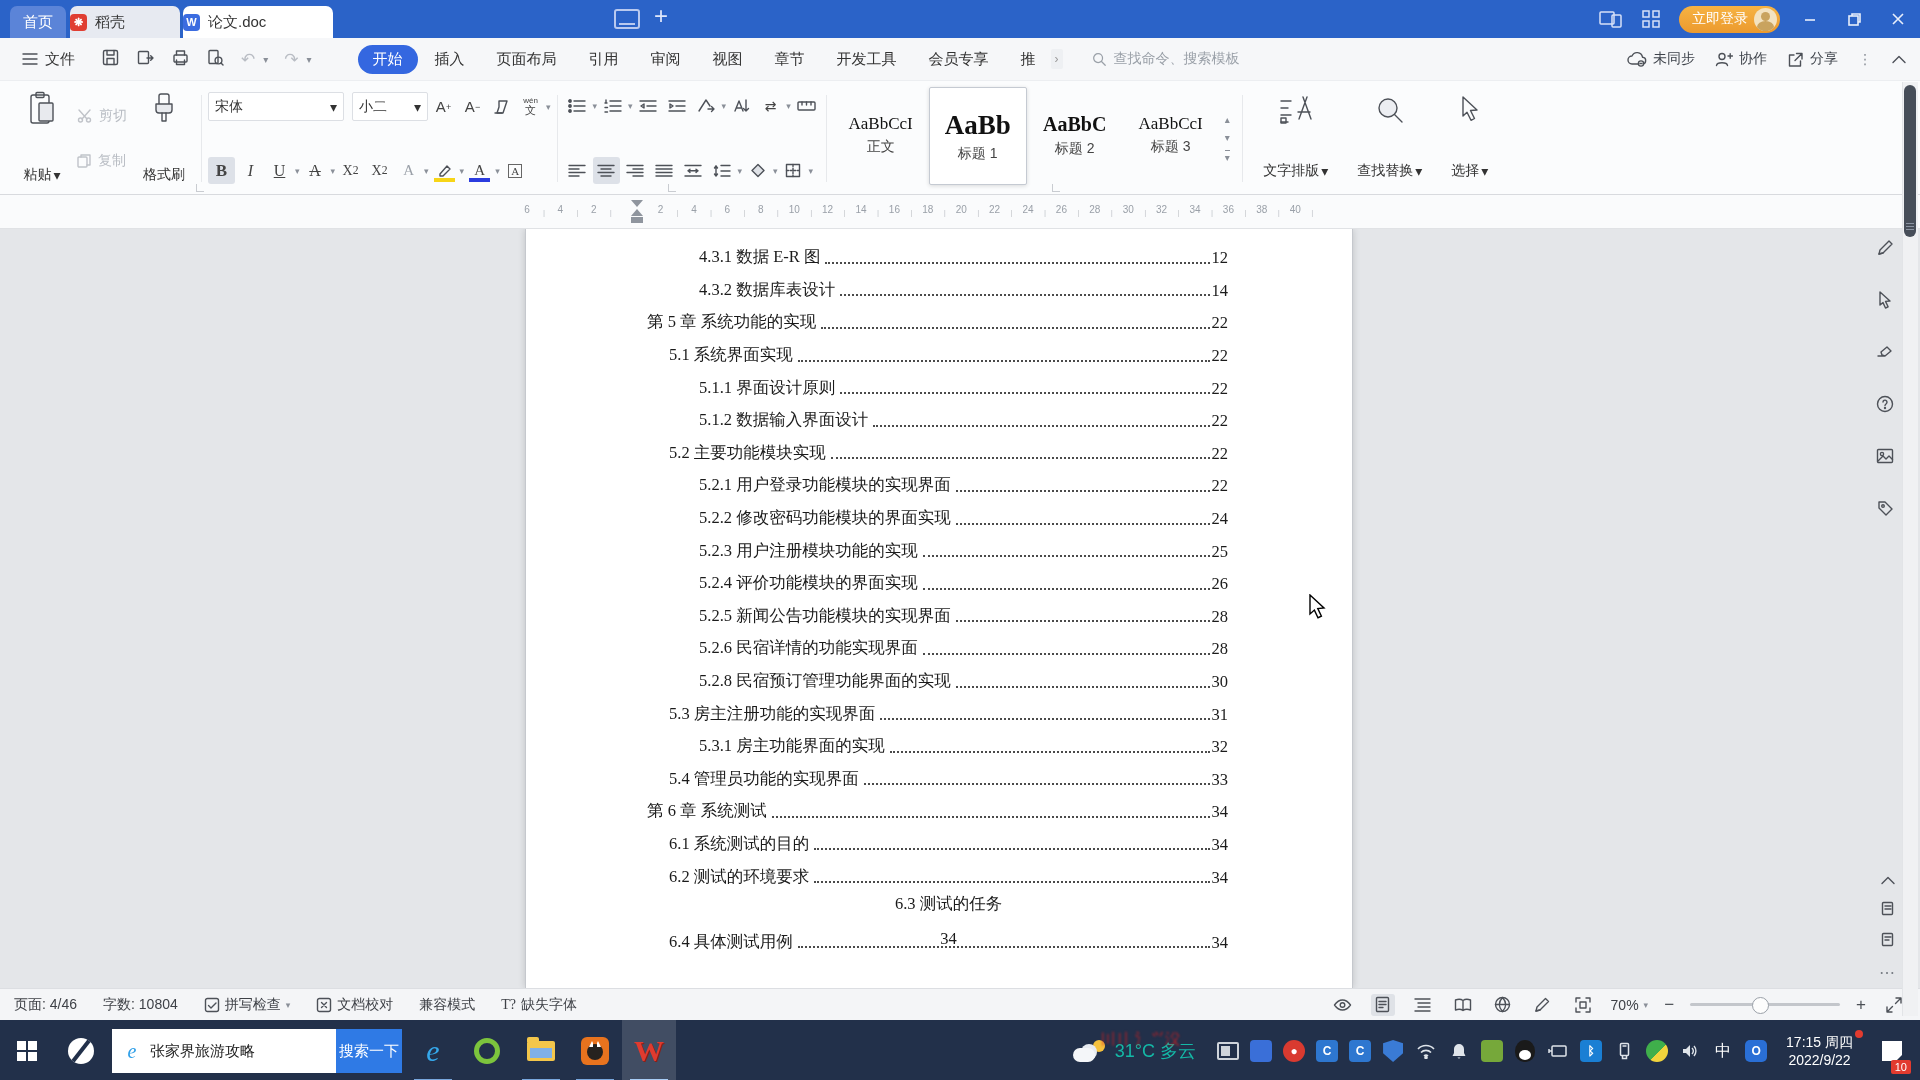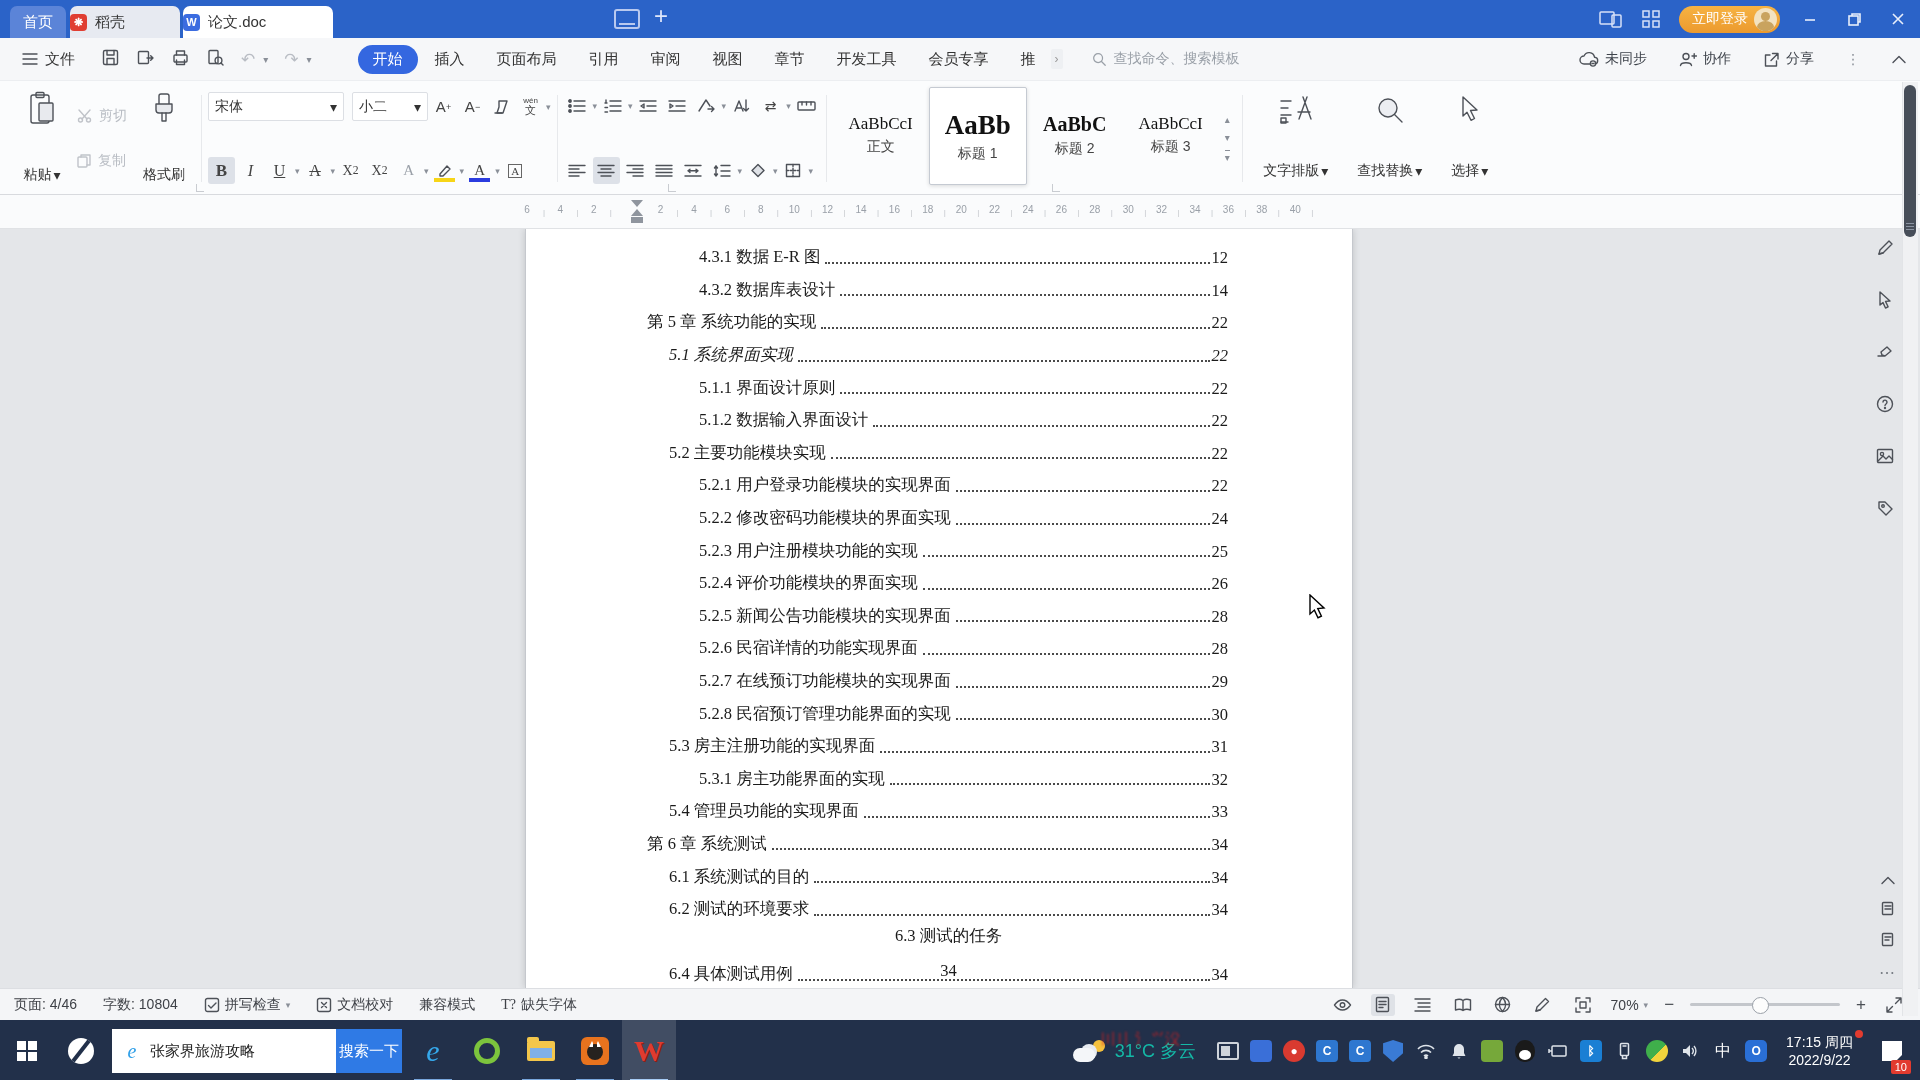--- a/index.html
+++ b/index.html
@@ -32,21 +32,21 @@
   .ribbonrow{height:42px;background:#f6f7f9;display:flex;align-items:center;font-size:15px;color:#333;position:relative;border-bottom:1px solid #eceef1}
   .file-btn{display:flex;align-items:center;gap:7px;margin-left:22px;font-size:15px}
   .qat{display:flex;align-items:center;gap:16px;margin-left:26px;color:#555}
   .qat .dis{color:#b9bdc4}
   .caret{font-size:10px;color:#8a8f98;margin-left:-8px}
   .rtabs{display:flex;align-items:center;margin-left:46px;gap:2px}
   .rtab{padding:5px 15px;border-radius:15px;white-space:nowrap}
   .rtab.active{background:#3467e0;color:#fff}
   .scroll-arrow{color:#999;font-size:12px;padding:0 4px;background:#eef0f3;border-radius:2px;height:20px;display:flex;align-items:center}
   .cmd-search{display:flex;align-items:center;gap:7px;color:#9aa0a8;font-size:14px;margin-left:28px}
-  .ribbon-right{position:absolute;right:14px;top:0;height:42px;display:flex;align-items:center;gap:32px;color:#3e434b;font-size:14px}
+  .ribbon-right{position:absolute;right:14px;top:0;height:42px;display:flex;align-items:center;gap:20px;color:#3e434b;font-size:14px}
   .rr-item{display:flex;align-items:center;gap:6px}
 
   
   .toolbar{height:114px;background:#fbfcfd;border-bottom:1px solid #d8dade;display:flex;padding:6px 10px 4px 14px;box-sizing:border-box;position:relative}
   .grp{display:flex}
   .bigbtn{width:56px;display:flex;flex-direction:column;align-items:center;justify-content:space-between;padding:4px 0 6px}
   .bigbtn .lbl{font-size:14px;color:#333;display:flex;align-items:center;gap:2px}
   .stackcol{display:flex;flex-direction:column;justify-content:space-around;padding:6px 6px}
   .stackitem{display:flex;align-items:center;gap:6px;font-size:14px;color:#b9bdc4;height:26px}
   .two-rows{display:flex;flex-direction:column;justify-content:space-between;padding:5px 0 6px}
@@ -604,21 +604,21 @@
         <div class="toc-line" style="padding-left: 52px;">
           <span>4.3.2 数据库表设计</span>
           <span class="dots"></span>
           <span class="pg">14</span>
         </div>
         <div class="toc-line" style="padding-left: 0px;">
           <span>第 5 章 系统功能的实现</span>
           <span class="dots"></span>
           <span class="pg">22</span>
         </div>
-        <div class="toc-line" style="padding-left: 22px; font-style: italic;">
+        <div class="toc-line" style="padding-left: 22px;">
           <span>5.1 系统界面实现</span>
           <span class="dots"></span>
           <span class="pg">22</span>
         </div>
         <div class="toc-line" style="padding-left: 52px;">
           <span>5.1.1 界面设计原则</span>
           <span class="dots"></span>
           <span class="pg">22</span>
         </div>
         <div class="toc-line" style="padding-left: 52px;">
@@ -653,25 +653,20 @@
         </div>
         <div class="toc-line" style="padding-left: 52px;">
           <span>5.2.5 新闻公告功能模块的实现界面</span>
           <span class="dots"></span>
           <span class="pg">28</span>
         </div>
         <div class="toc-line" style="padding-left: 52px;">
           <span>5.2.6 民宿详情的功能实现界面</span>
           <span class="dots"></span>
           <span class="pg">28</span>
-        </div>
-        <div class="toc-line" style="padding-left: 52px;">
-          <span>5.2.7 在线预订功能模块的实现界面</span>
-          <span class="dots"></span>
-          <span class="pg">29</span>
         </div>
         <div class="toc-line" style="padding-left: 52px;">
           <span>5.2.8 民宿预订管理功能界面的实现</span>
           <span class="dots"></span>
           <span class="pg">30</span>
         </div>
         <div class="toc-line" style="padding-left: 22px;">
           <span>5.3 房主注册功能的实现界面</span>
           <span class="dots"></span>
           <span class="pg">31</span>

